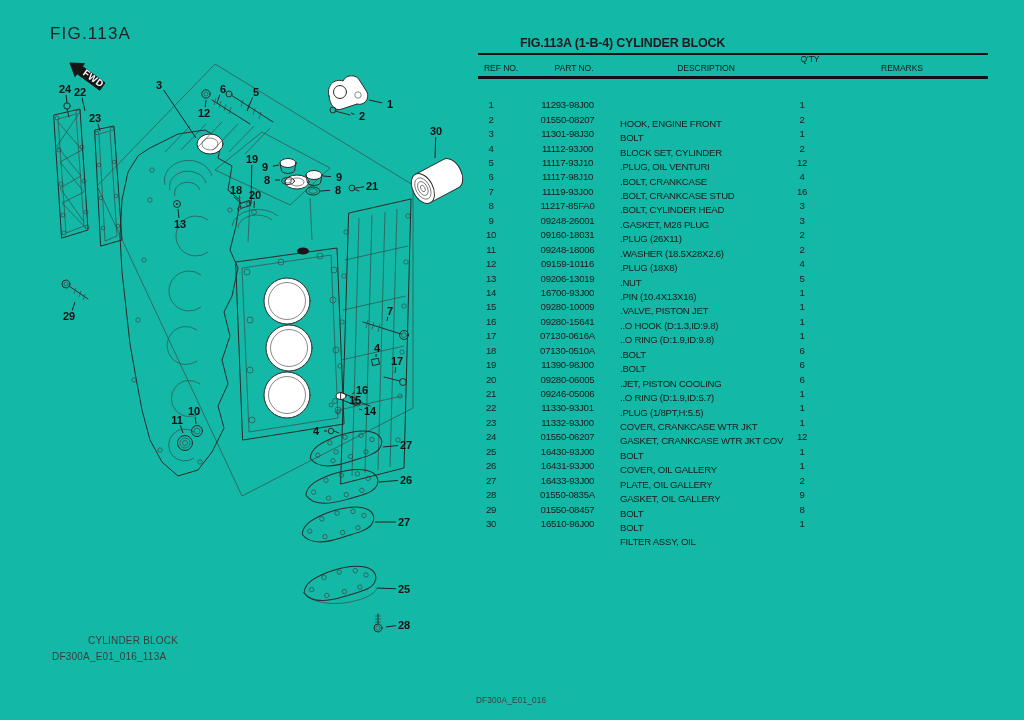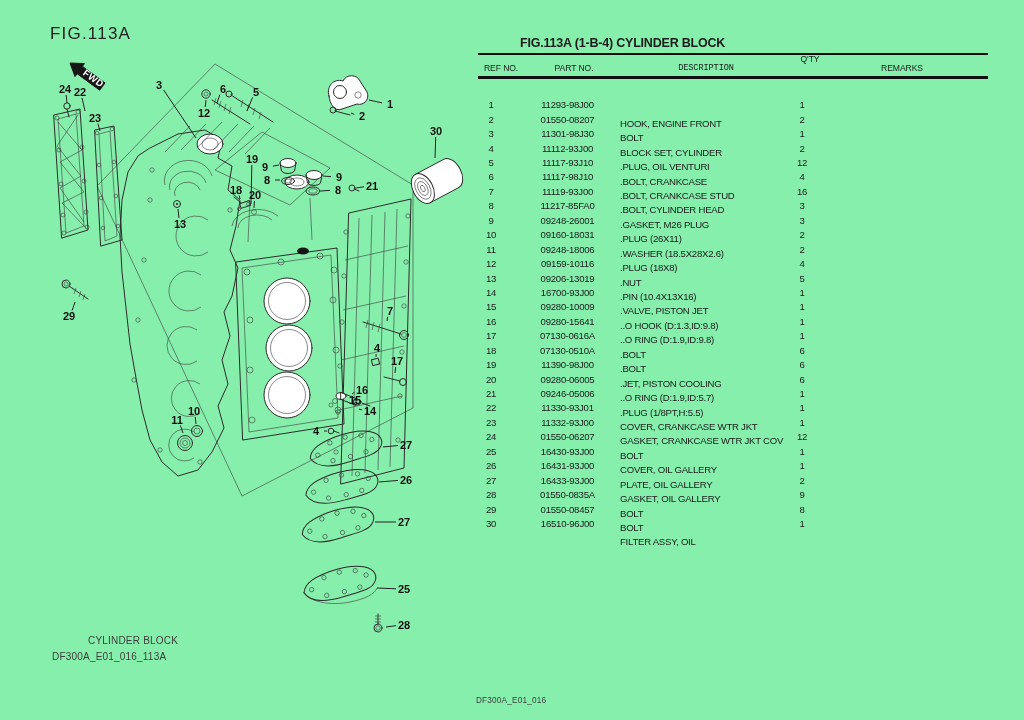--- a/index.html
+++ b/index.html
@@ -1,17 +1,17 @@
 <!DOCTYPE html>
 <html><head>
 <meta charset="utf-8">
 <style>
   html,body{margin:0;padding:0;background:#e8e8e8;}
   #page{
-    position:relative;width:1024px;height:720px;background:#86efac;
+    position:relative;width:1024px;height:720px;background:#14b8a6;
     font-family:"Liberation Sans",sans-serif;color:#1a1a1a;overflow:hidden;
     margin:0 auto;
   }
   
   #fig-label{
     position:absolute;left:50px;top:24px;font-size:17px;letter-spacing:1.2px;color:#222;
   }
   #diagram-svg{position:absolute;left:0;top:0;}
   .art{stroke:#2b2b2b;stroke-width:1;fill:none;stroke-linejoin:round;stroke-linecap:round;}
   .art-thin{stroke:#3a3a3a;stroke-width:.6;fill:none;}
@@ -20,21 +20,21 @@
   .leader{stroke:#222;stroke-width:1;fill:none;}
   
   #parts-table{position:absolute;left:478px;top:36px;width:510px;}
   #table-title{font-size:12.5px;font-weight:bold;letter-spacing:-0.2px;margin:0 0 0 4px;white-space:nowrap;padding-left:38px;}
   .rule{height:2.4px;background:#111;}
   #rule-title{margin-top:3px;}
   #table-header{position:relative;height:21px;font-size:8.6px;letter-spacing:-0.1px;}
   #table-header .h{position:absolute;bottom:3px;white-space:nowrap;}
   #h-ref{left:6px;}
   #h-part{left:60px;width:72px;text-align:center;}
-  #h-desc{left:178px;width:100px;text-align:center;font-family:Liberation Mono, monospace;}
+  #h-desc{left:178px;width:100px;text-align:center;}
   #h-qty{left:307px;width:50px;text-align:center;bottom:12px !important;}
   #h-remarks{left:384px;width:80px;text-align:center;}
   #parts-table-rows{margin-top:2px;}
   .prow{
     display:grid;grid-template-columns:26px 106px 174px 36px 1fr;
     height:14.45px;align-items:center;font-size:9.6px;letter-spacing:-0.25px;white-space:nowrap;
   }
   .c-ref{text-align:center;}
   .c-part{padding-left:21px;text-align:center;}
   .c-desc{padding-left:10px;margin-top:37px;}

